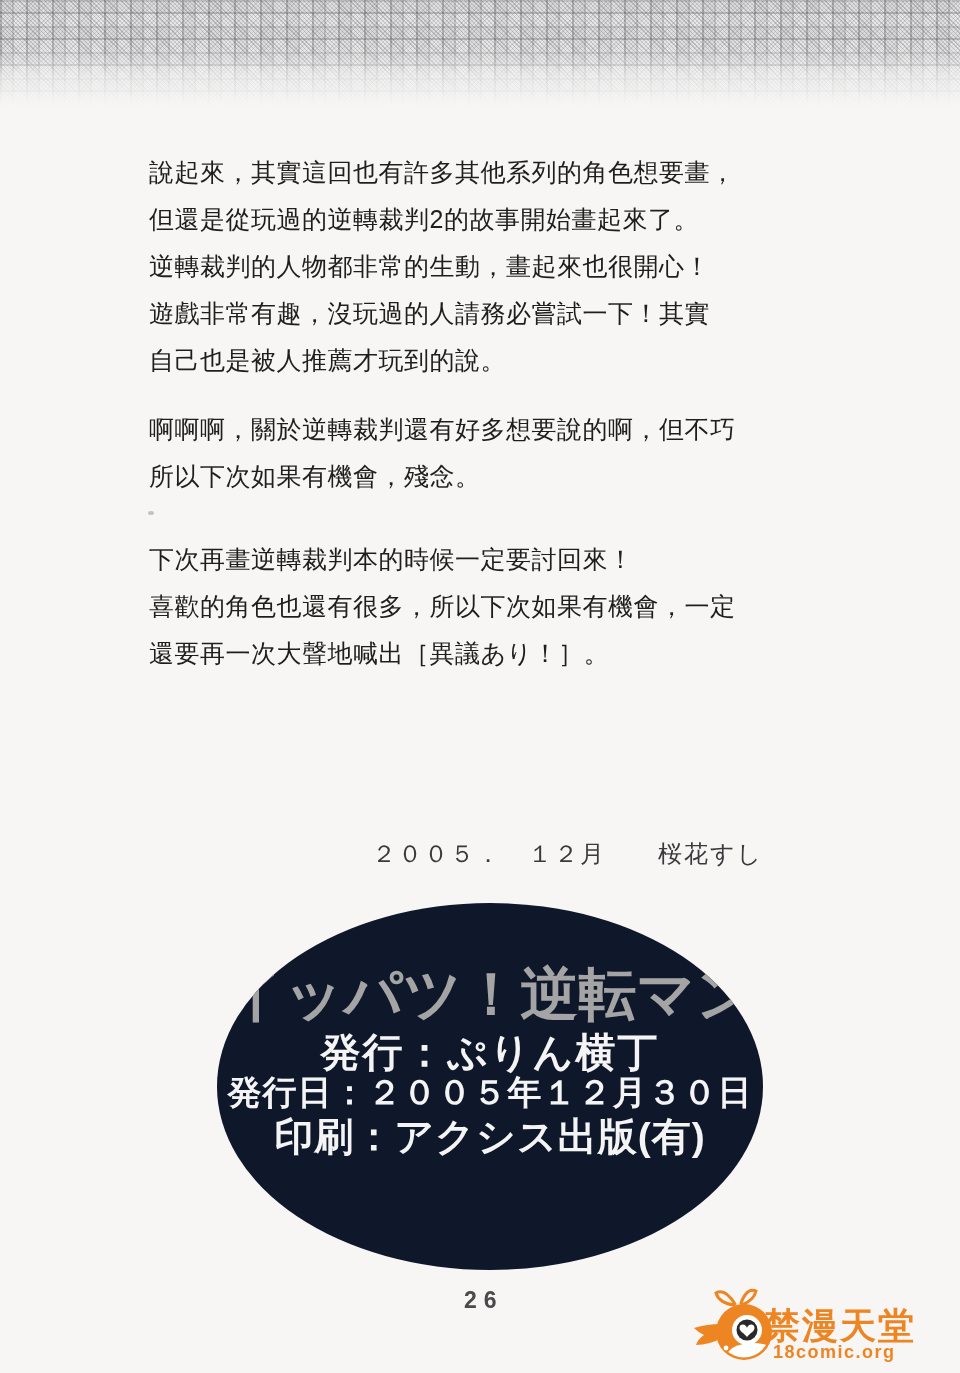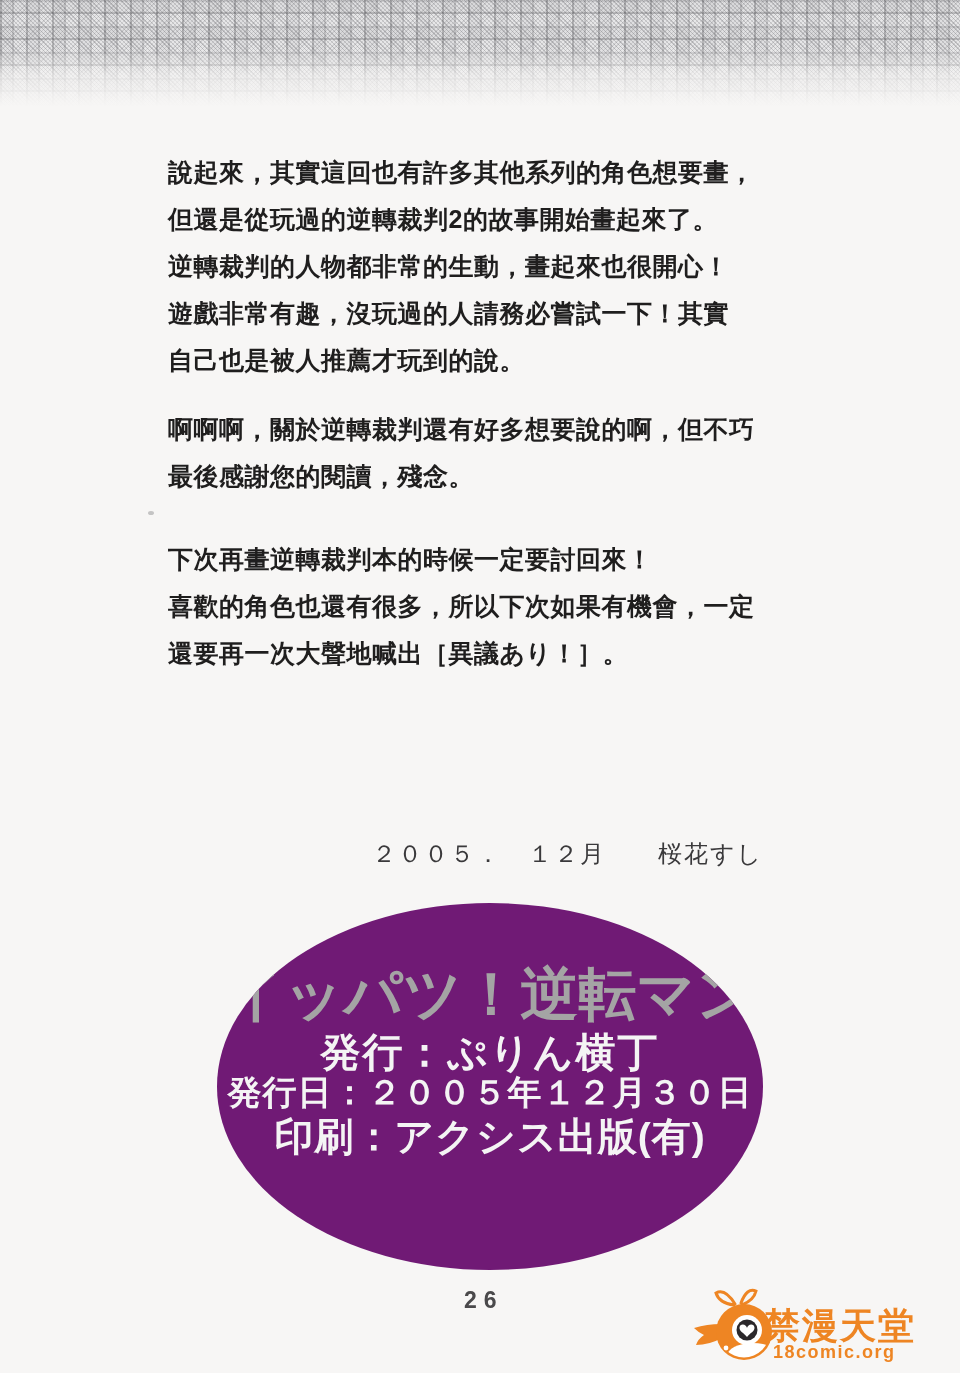--- a/index.html
+++ b/index.html
@@ -26,39 +26,39 @@
         rgba(110,110,115,.30) 12px 14px, rgba(205,205,210,.14) 14px 26px);
   }
   .plaid-fade{
     position:absolute;top:0;left:0;width:960px;height:118px;
     background:linear-gradient(180deg,
       rgba(247,246,245,0) 0%, rgba(247,246,245,0) 40%,
       rgba(247,246,245,.72) 66%, rgba(247,246,245,1) 90%);
   }
   
   .para{
-    position:absolute;left:168px;
+    position:absolute;left:149px;
     color:#1f1e1e;
-    font-size:25px;font-weight:bold;
+    font-size:25px;font-weight:normal;
     line-height:47px;letter-spacing:.5px;
   }
   .para div{white-space:nowrap;}
   .signoff{
     position:absolute;left:372px;top:838px;
     color:#3a393b;font-size:24px;font-weight:normal;
     letter-spacing:2px;white-space:nowrap;
   }
   .artifact-dot{
     position:absolute;left:148px;top:511px;width:6px;height:4px;
     background:#9a9a9a;border-radius:50%;opacity:.55;
   }
   
   .oval{
     position:absolute;left:217px;top:903px;width:546px;height:367px;
-    background:#701a75;border-radius:50%;overflow:hidden;
+    background:#0f172a;border-radius:50%;overflow:hidden;
   }
   .oval div{
     position:absolute;left:50%;transform:translateX(-50%);
     white-space:nowrap;font-weight:bold;text-align:center;
   }
   .oval-title{top:53px;font-size:58px;color:#a4a4a4;letter-spacing:0px;}
   .oval-publisher{top:122px;font-size:40px;color:#f4f4f4;letter-spacing:2px;}
   .oval-date{top:167px;font-size:34px;color:#f4f4f4;letter-spacing:1px;}
   .oval-printer{top:207px;font-size:39px;color:#f4f4f4;letter-spacing:1px;}
   
@@ -91,21 +91,21 @@
   <div class="para" style="top:149px;">
     <div>說起來，其實這回也有許多其他系列的角色想要畫，</div>
     <div>但還是從玩過的逆轉裁判2的故事開始畫起來了。</div>
     <div>逆轉裁判的人物都非常的生動，畫起來也很開心！</div>
     <div>遊戲非常有趣，沒玩過的人請務必嘗試一下！其實</div>
     <div>自己也是被人推薦才玩到的說。</div>
   </div>
 
   <div class="para" style="top:406px;">
     <div>啊啊啊，關於逆轉裁判還有好多想要說的啊，但不巧</div>
-    <div>最後感謝您的閱讀，殘念。</div>
+    <div>所以下次如果有機會，殘念。</div>
   </div>
 
   <div class="para" style="top:536px;">
     <div>下次再畫逆轉裁判本的時候一定要討回來！</div>
     <div>喜歡的角色也還有很多，所以下次如果有機會，一定</div>
     <div>還要再一次大聲地喊出［異議あり！］。</div>
   </div>
 
 
   <div class="signoff">２００５．　１２月　　桜花すし</div>

